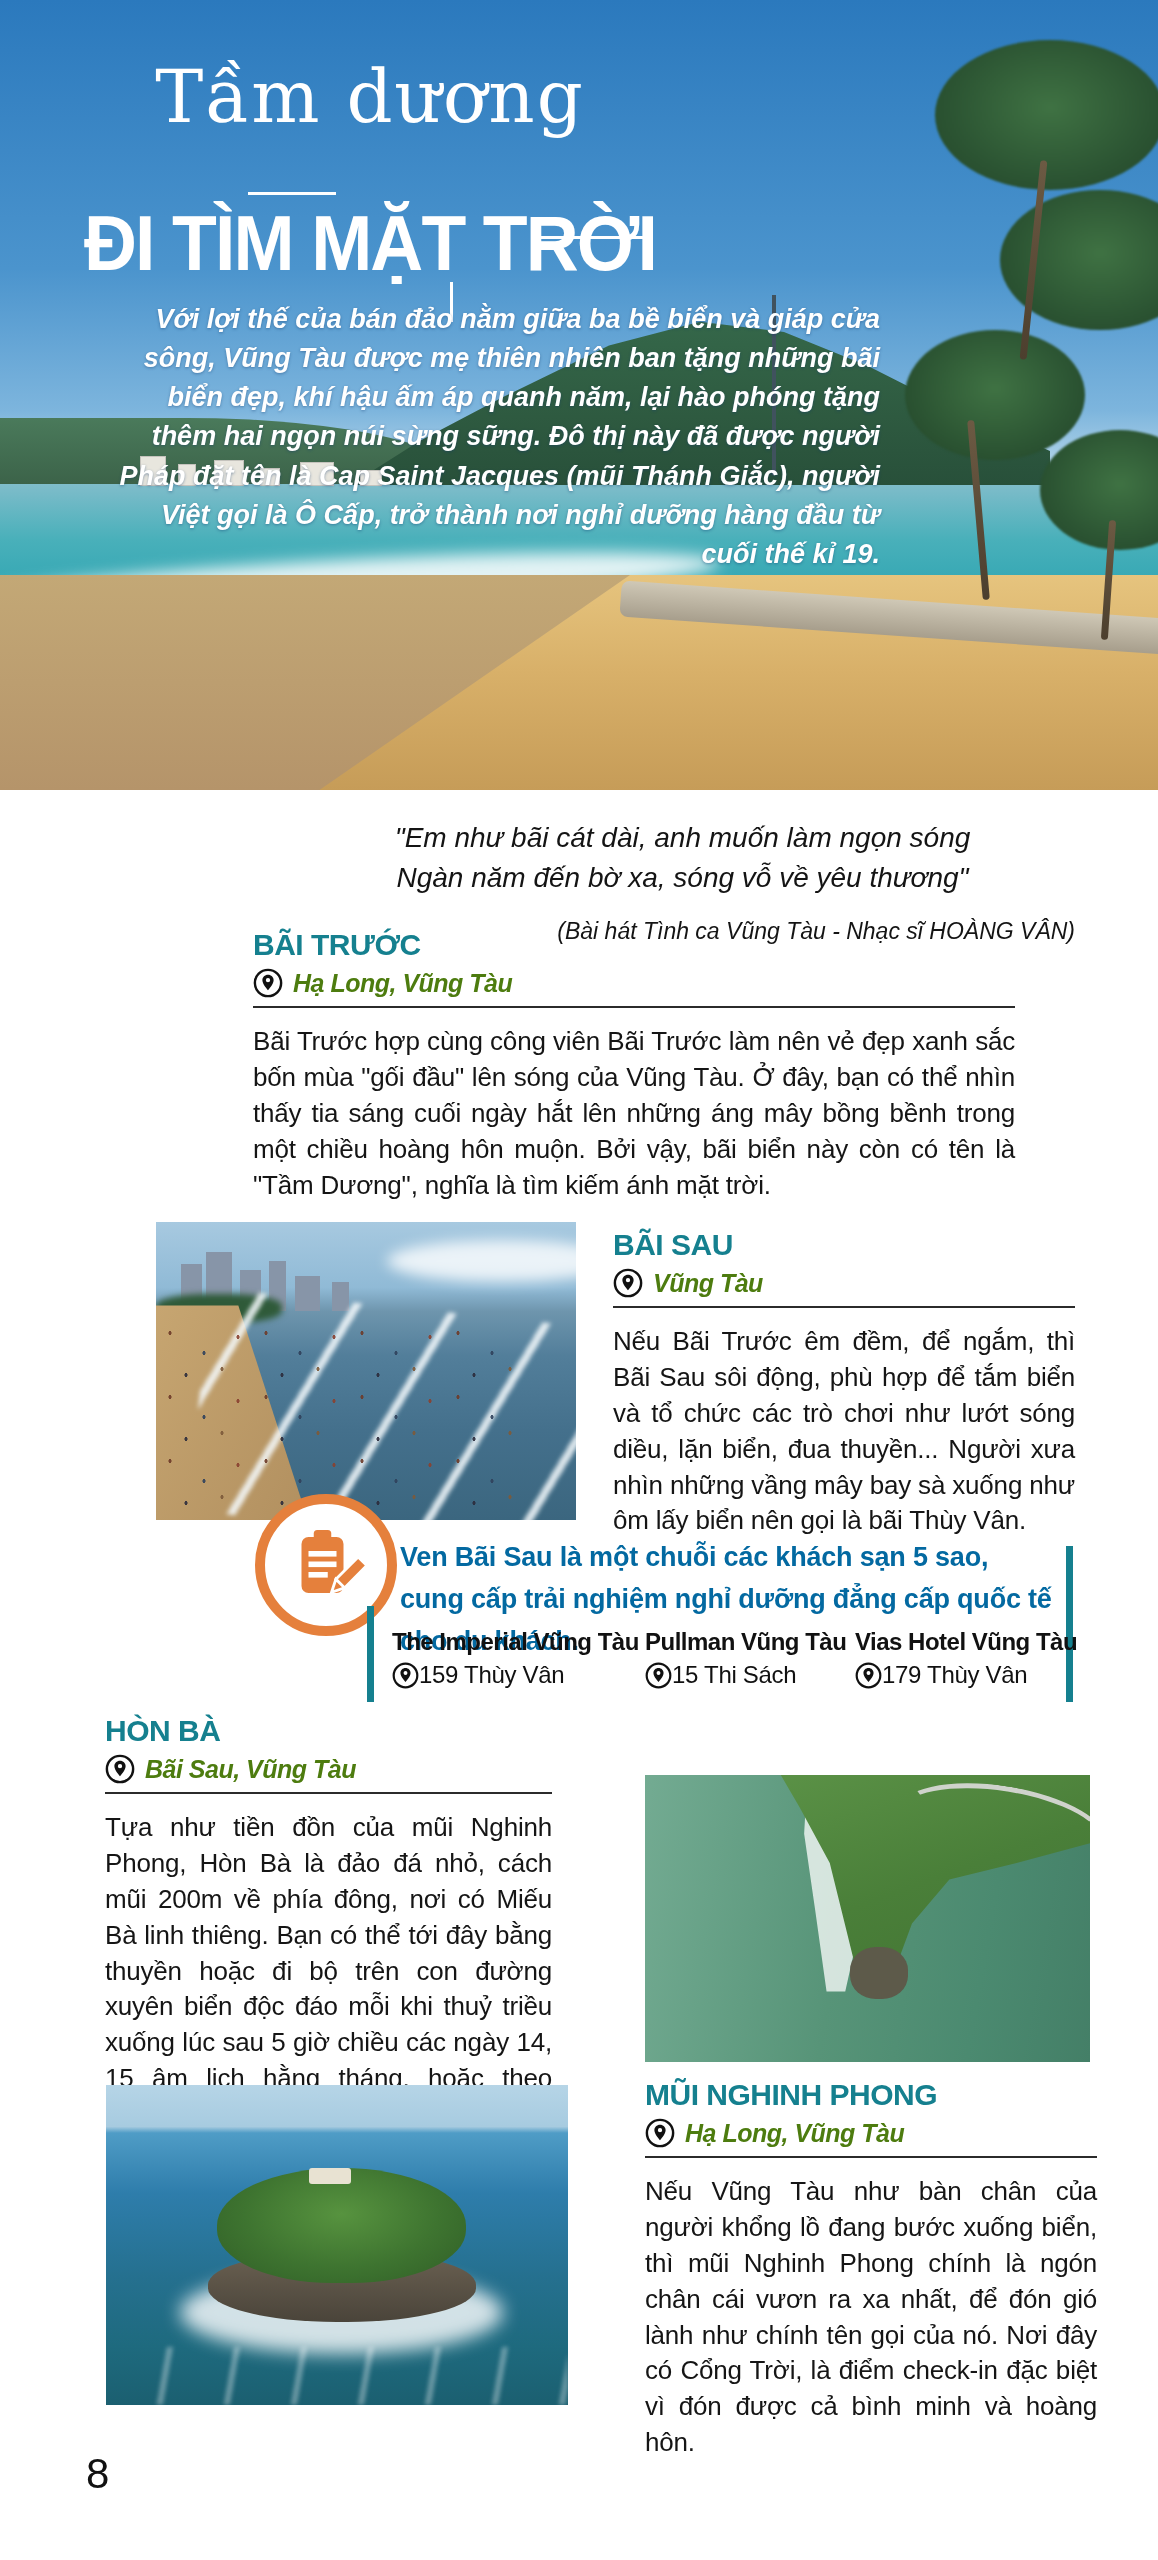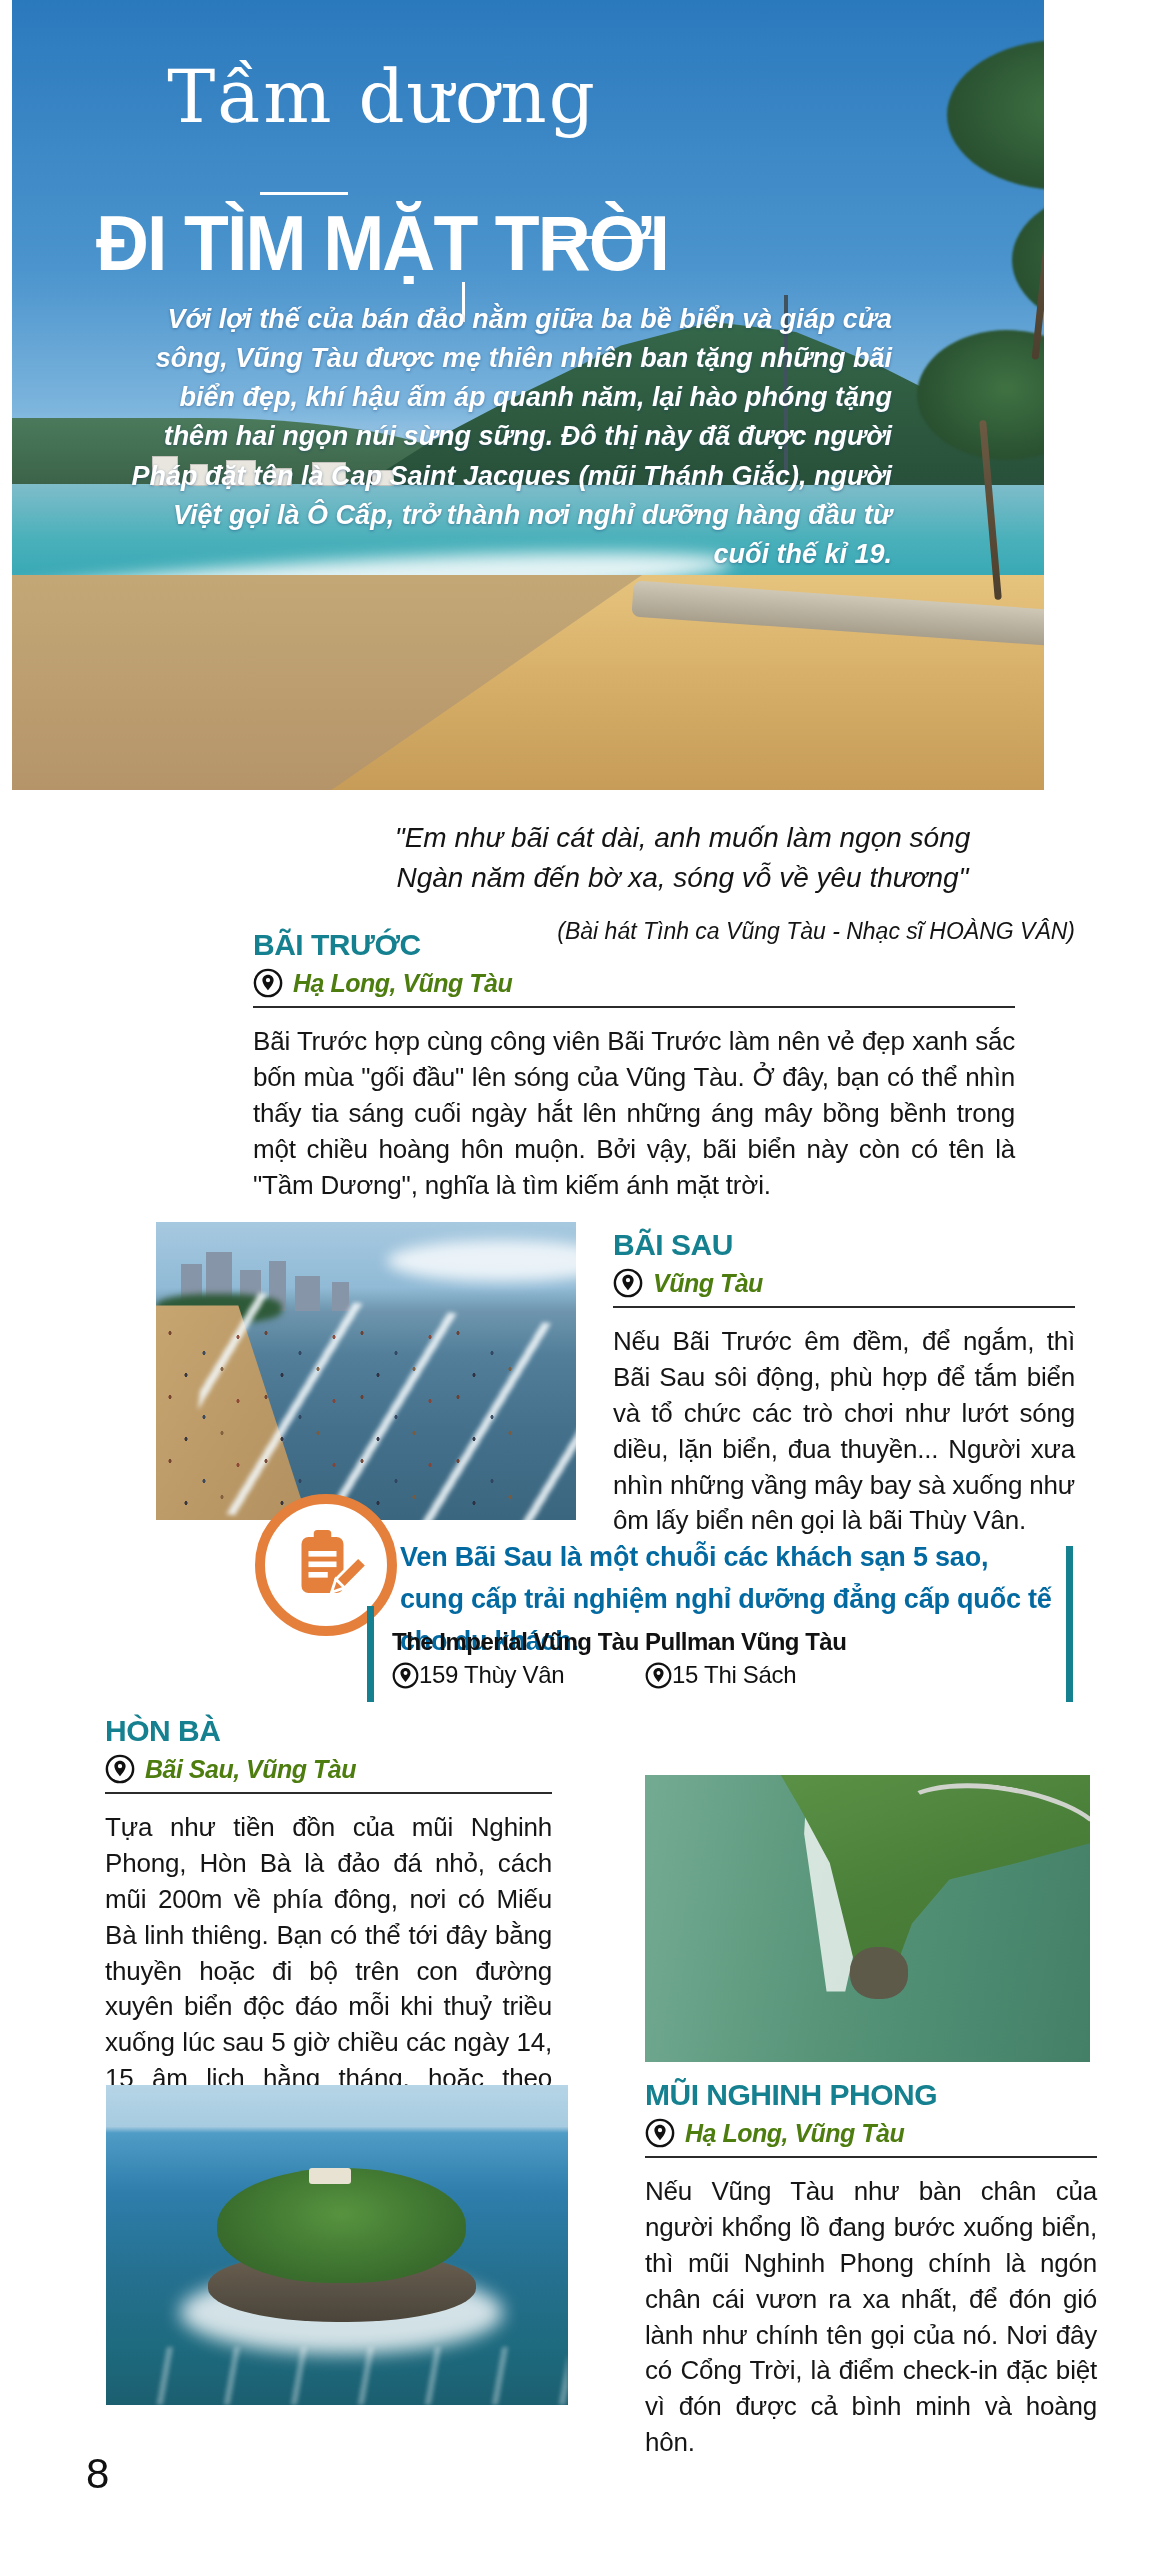--- a/index.html
+++ b/index.html
@@ -1,20 +1,20 @@
 <!DOCTYPE html>
 <html><head>
 <meta charset="utf-8">
 <style>
   html,body{margin:0;padding:0;background:#ffffff;}
   .page{position:relative;width:1158px;height:2560px;background:#fff;overflow:hidden;
         font-family:"Liberation Sans",sans-serif;color:#191919;}
 
   
-  .hero{position:absolute;left:12px;top:0;width:1032px;height:790px;overflow:hidden;
+  .hero{position:absolute;left:0;top:0;width:1158px;height:790px;overflow:hidden;
         background:linear-gradient(180deg,#2b79bd 0%,#4b94cd 34%,#7db5dd 52%,#b9d8ea 60%,#d8e7ee 63%);}
   .hero-sea{position:absolute;left:0;top:468px;width:1158px;height:130px;
         background:linear-gradient(180deg,#8fc0cf 0%,#49b0ba 55%,#2fa5b2 100%);}
   .hero-foam{position:absolute;left:-40px;top:560px;width:760px;height:46px;background:rgba(255,255,255,.85);
         border-radius:50%;filter:blur(8px);transform:rotate(-3deg);}
   .hero-sand{position:absolute;left:0;top:575px;width:1158px;height:215px;
         background:linear-gradient(180deg,#e6c47e 0%,#d8b069 45%,#c69c58 100%);}
   .hero-wetsand{position:absolute;left:-60px;top:575px;width:690px;height:215px;
         background:linear-gradient(180deg,#c3a876 0%,#b5946a 100%);clip-path:polygon(0 0,100% 0,55% 100%,0 100%);}
   .hero-hills-l{position:absolute;left:0;top:418px;width:470px;height:66px;
@@ -235,20 +235,29 @@
   </div>
   <div class="hotel" style="left:645px;">
     <div class="hname">Pullman Vũng Tàu</div>
     <div class="haddr">
       <svg class="pin" viewBox="0 0 32 32">
           <use href="#pin-glyph"></use>
         </svg>
       <span>15 Thi Sách</span>
     </div>
   </div>
+  <div class="hotel" style="left:855px;">
+    <div class="hname">Vias Hotel Vũng Tàu</div>
+    <div class="haddr">
+      <svg class="pin" viewBox="0 0 32 32">
+          <use href="#pin-glyph"></use>
+        </svg>
+      <span>179 Thùy Vân</span>
+    </div>
+  </div>
 
   <div class="sec" style="left:105px;top:1706px;width:447px;margin-top:8px;">
     <h2>HÒN BÀ</h2>
     <div class="loc">
       <svg class="pin" viewBox="0 0 32 32">
           <use href="#pin-glyph"></use>
         </svg>
       <span>Bãi Sau, Vũng Tàu</span>
     </div>
     <div class="rule"></div>

